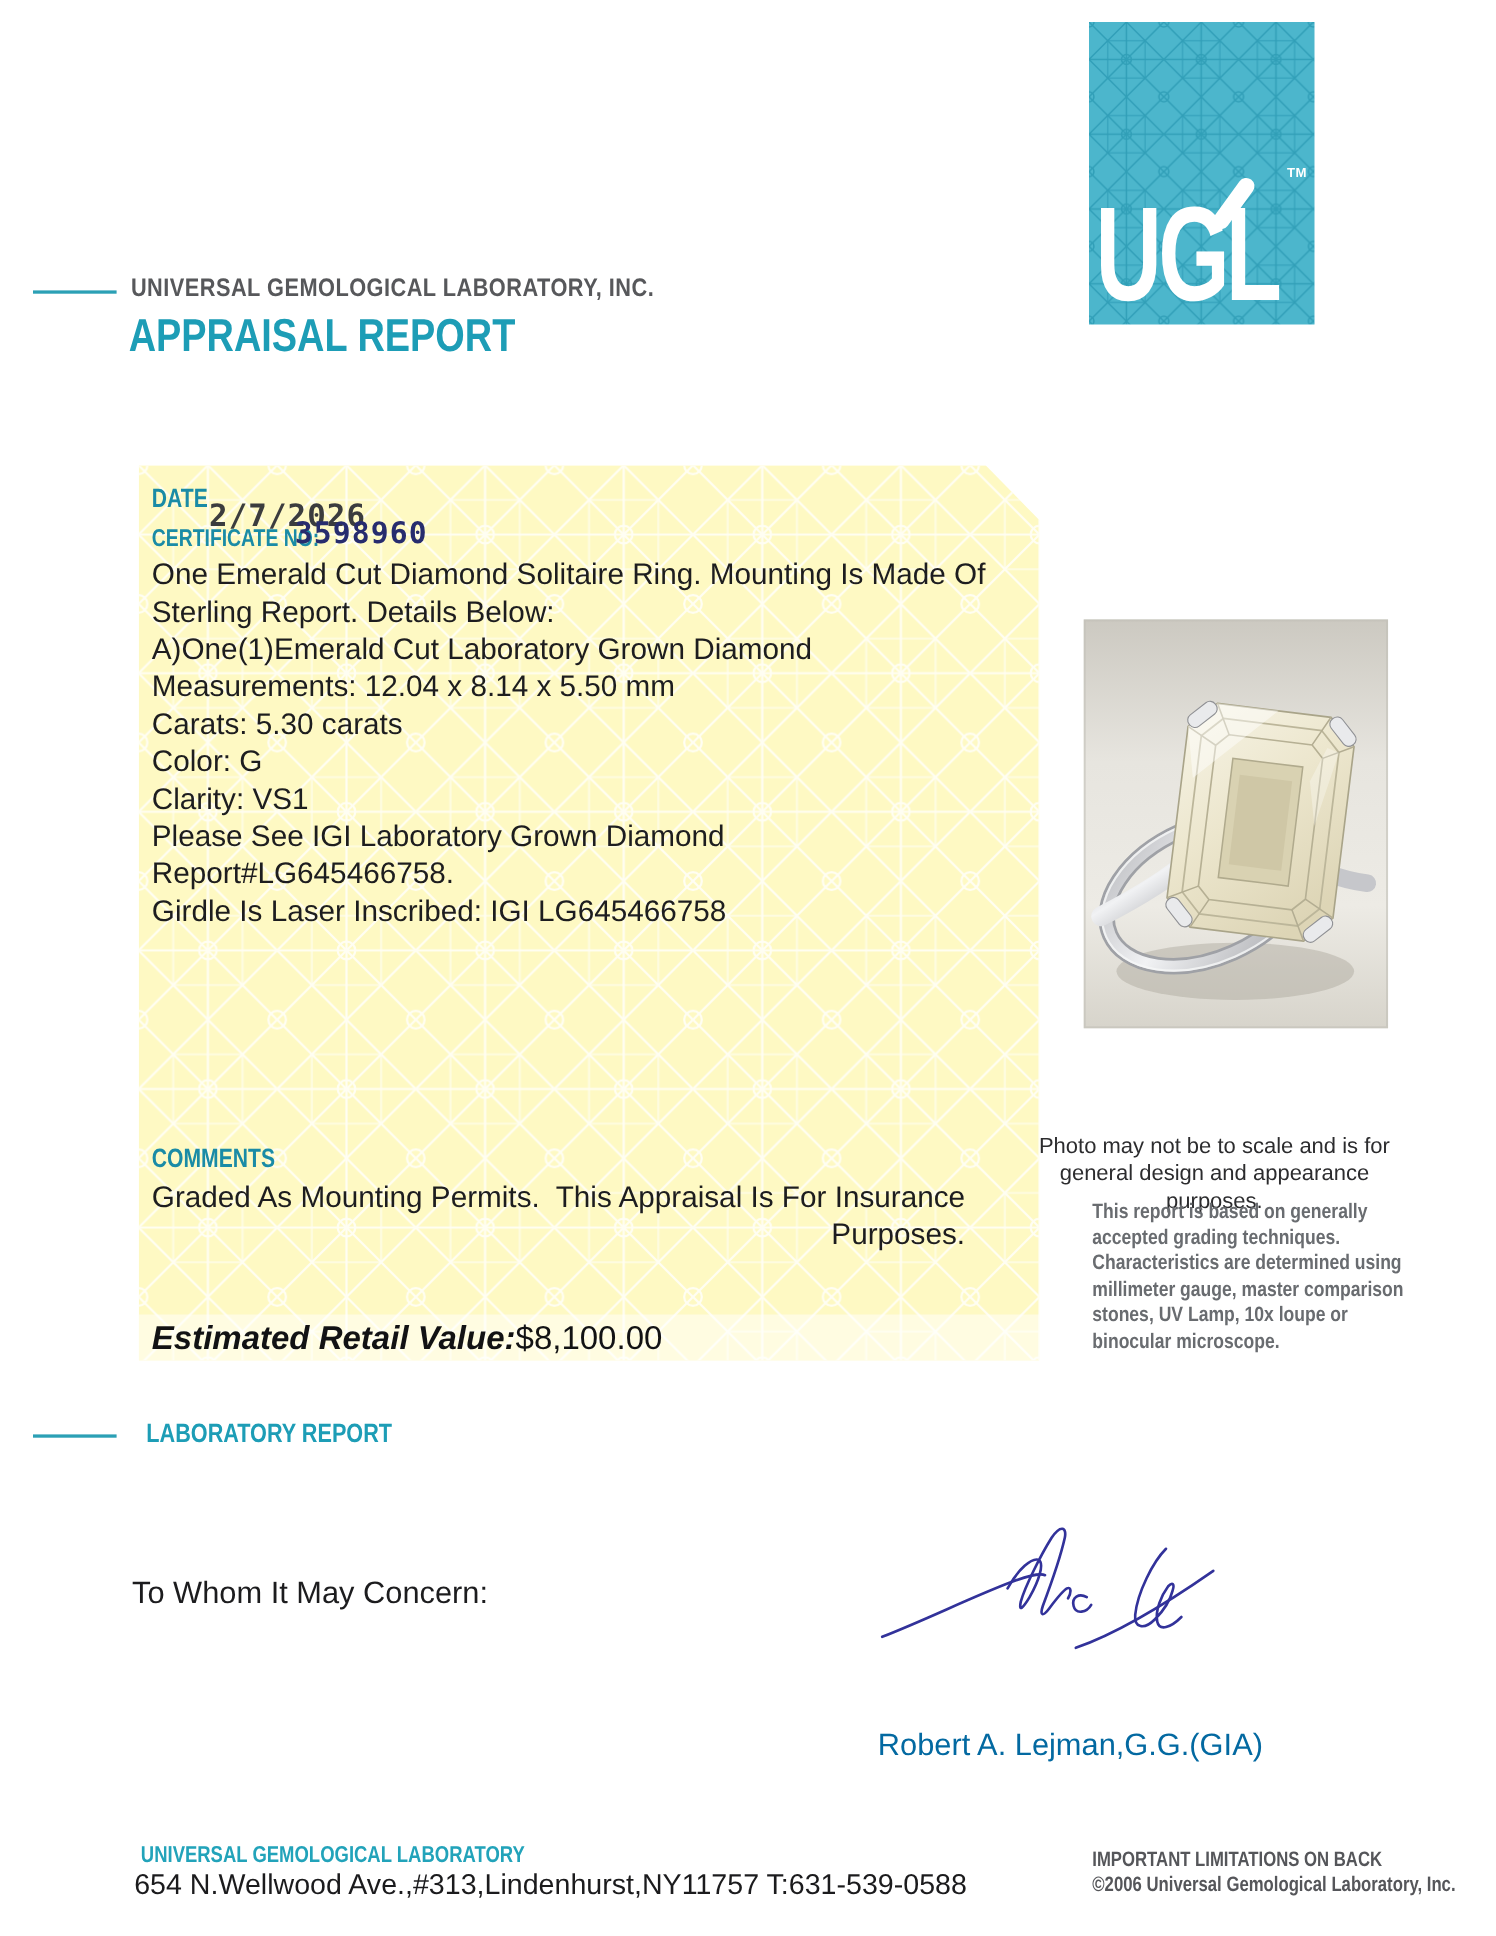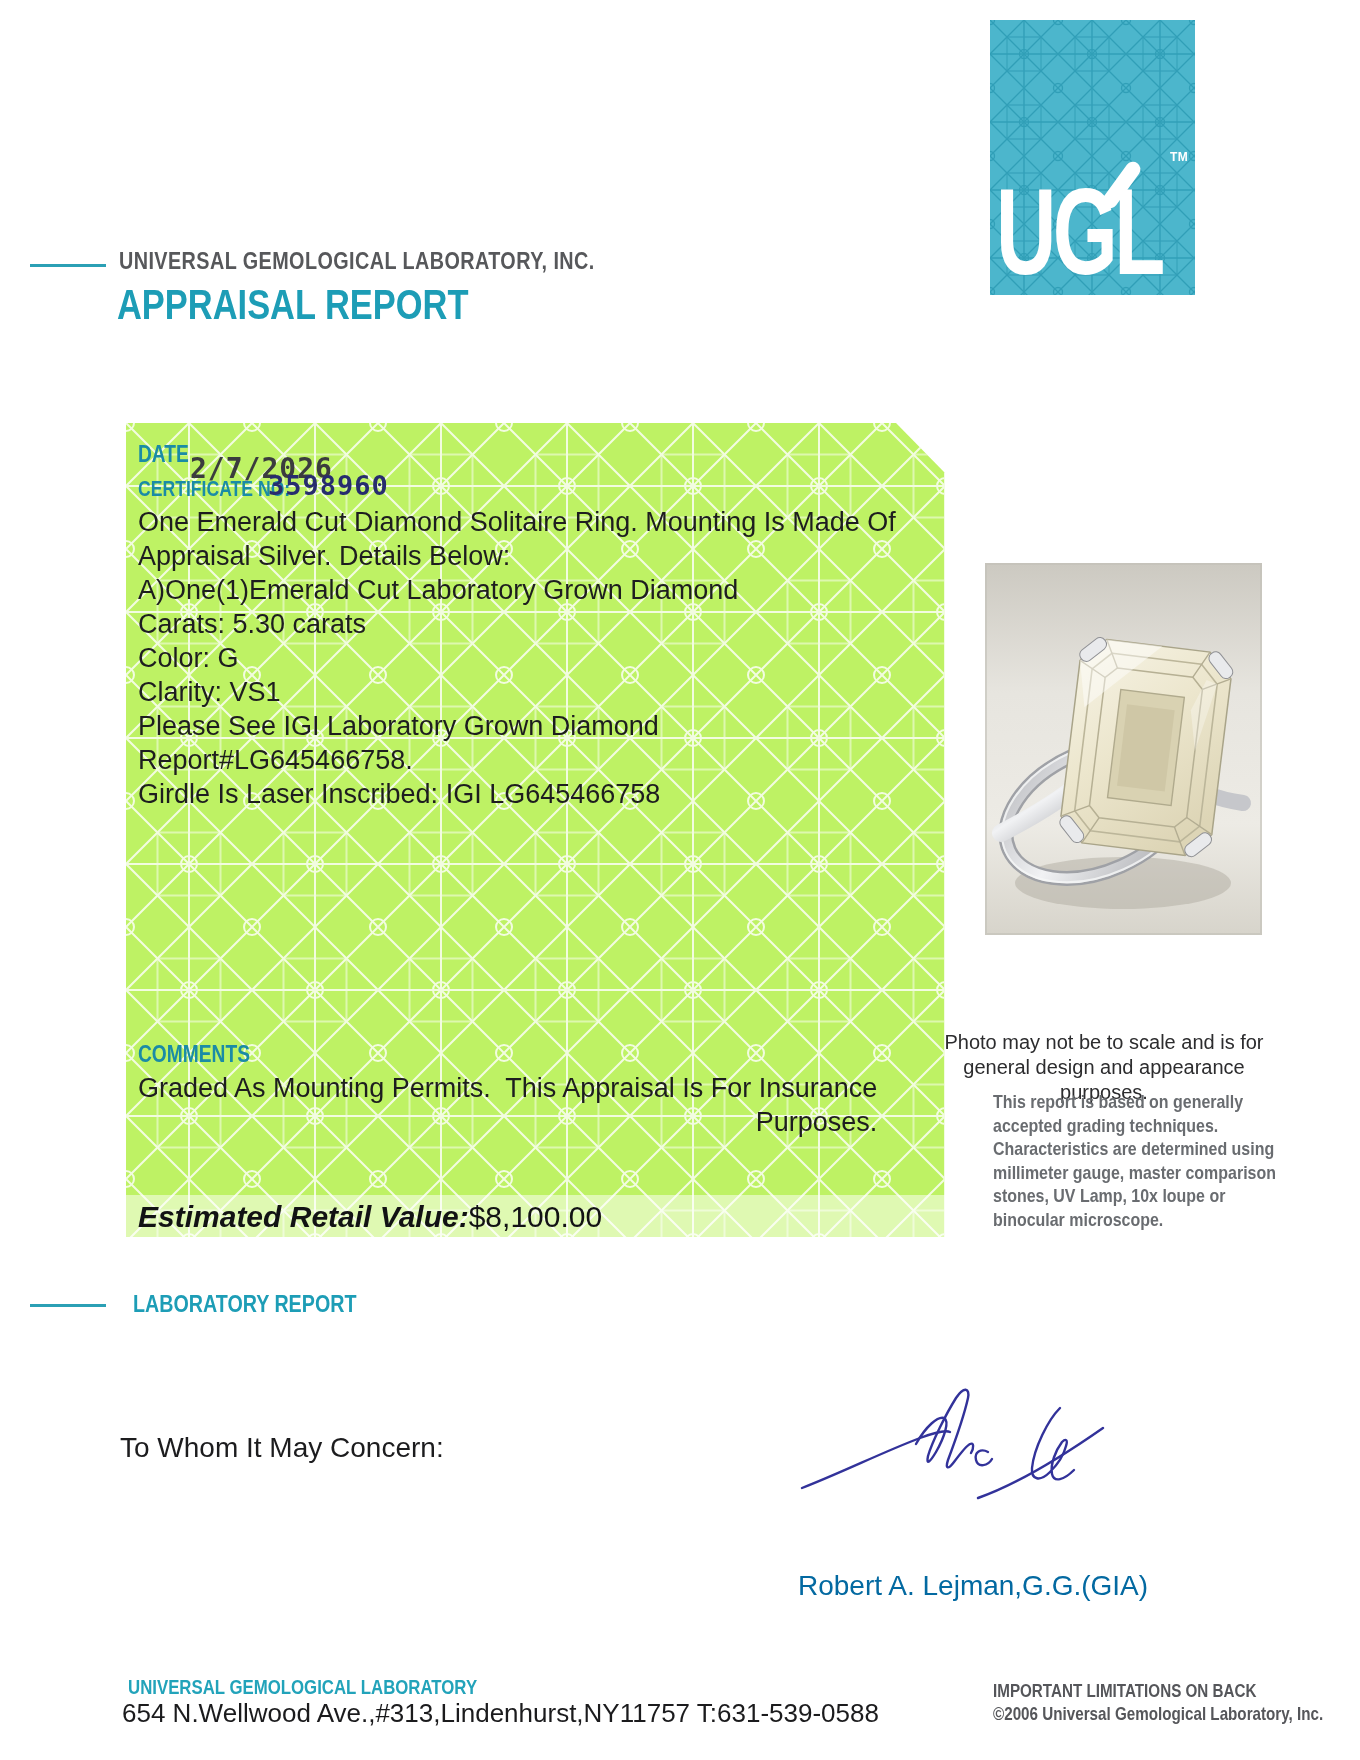--- a/index.html
+++ b/index.html
@@ -19,21 +19,21 @@
   .logo-text{position:absolute;left:6px;bottom:16px;font-size:95px;line-height:0.78;font-weight:bold;
              color:#ffffff;letter-spacing:-4px;transform:scale(0.88,1.28);transform-origin:0 100%;}
   .logo-accent{position:absolute;left:124px;top:138px;width:15px;height:54px;background:#ffffff;
                border-radius:8px;transform:rotate(36deg);}
   .logo-tm{position:absolute;left:180px;top:130px;font-size:12px;font-weight:bold;color:#ffffff;letter-spacing:0.5px;}
   .tagline{left:990px;top:300px;}
   .tagline div{font-size:19px;line-height:22px;color:#4b4c4f;font-weight:bold;transform:scaleX(0.85);
                transform-origin:0 0;white-space:nowrap;}
 
   
-  .panel{left:126px;top:423px;width:819px;height:814px;background:#bef264;
+  .panel{left:126px;top:423px;width:819px;height:814px;background:#fef9c3;
          clip-path:polygon(0 0,770px 0,819px 50px,819px 814px,0 814px);}
   .panel > svg{position:absolute;left:0;top:0;}
   .lbl{color:#1a8ba6;font-weight:bold;transform-origin:0 0;white-space:nowrap;}
   .date-lbl{left:12px;top:17px;font-size:24px;transform:scaleX(0.8);}
   .date-val{left:64px;top:29px;font-family:"DejaVu Sans Mono",monospace;font-weight:bold;
             font-size:28px;color:#3b3c3e;letter-spacing:1px;}
   .cert-lbl{left:12px;top:53px;font-size:22px;transform:scaleX(0.8);}
   .cert-val{left:142px;top:47px;font-family:"DejaVu Sans Mono",monospace;font-weight:bold;
             font-size:27px;color:#272c6e;letter-spacing:1px;}
   .desc{left:12px;top:82px;}
@@ -120,22 +120,23 @@
     </svg>
     <div class="abs value-strip"></div>
 
     <span class="abs lbl date-lbl">DATE</span>
     <span class="abs date-val">2/7/2026</span>
     <span class="abs lbl cert-lbl">CERTIFICATE NO:</span>
     <span class="abs cert-val">3598960</span>
 
     <div class="abs desc">
       <div>One Emerald Cut Diamond Solitaire Ring. Mounting Is Made Of</div>
-      <div>Appraisal Silver. Details Below:</div>
+      <div>Sterling Report. Details Below:</div>
       <div>A)One(1)Emerald Cut Laboratory Grown Diamond</div>
+      <div>Measurements: 12.04 x 8.14 x 5.50 mm</div>
       <div>Carats: 5.30 carats</div>
       <div>Color: G</div>
       <div>Clarity: VS1</div>
       <div>Please See IGI Laboratory Grown Diamond</div>
       <div>Report#LG645466758.</div>
       <div>Girdle Is Laser Inscribed: IGI LG645466758</div>
     </div>
 
     <span class="abs lbl comments-lbl">COMMENTS</span>
     <div class="abs comments">

